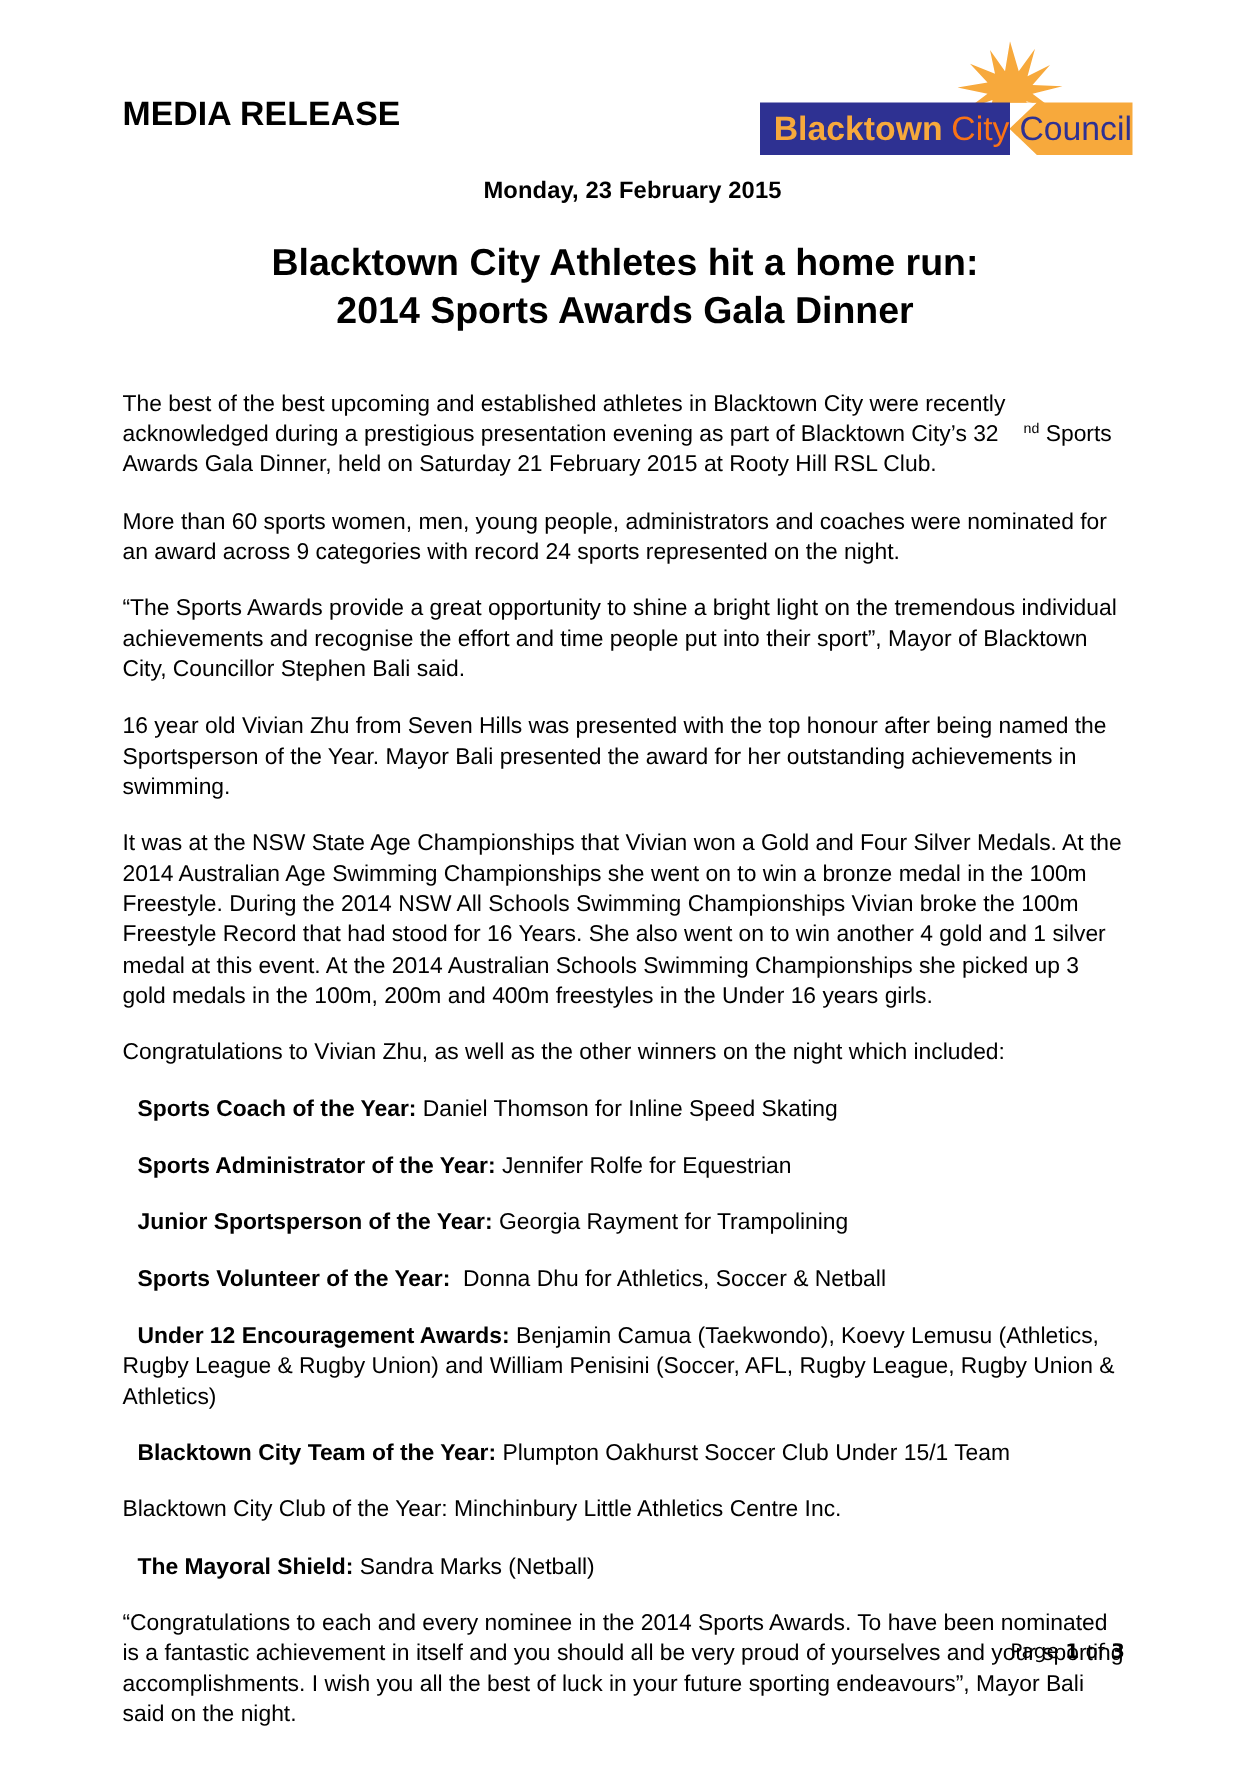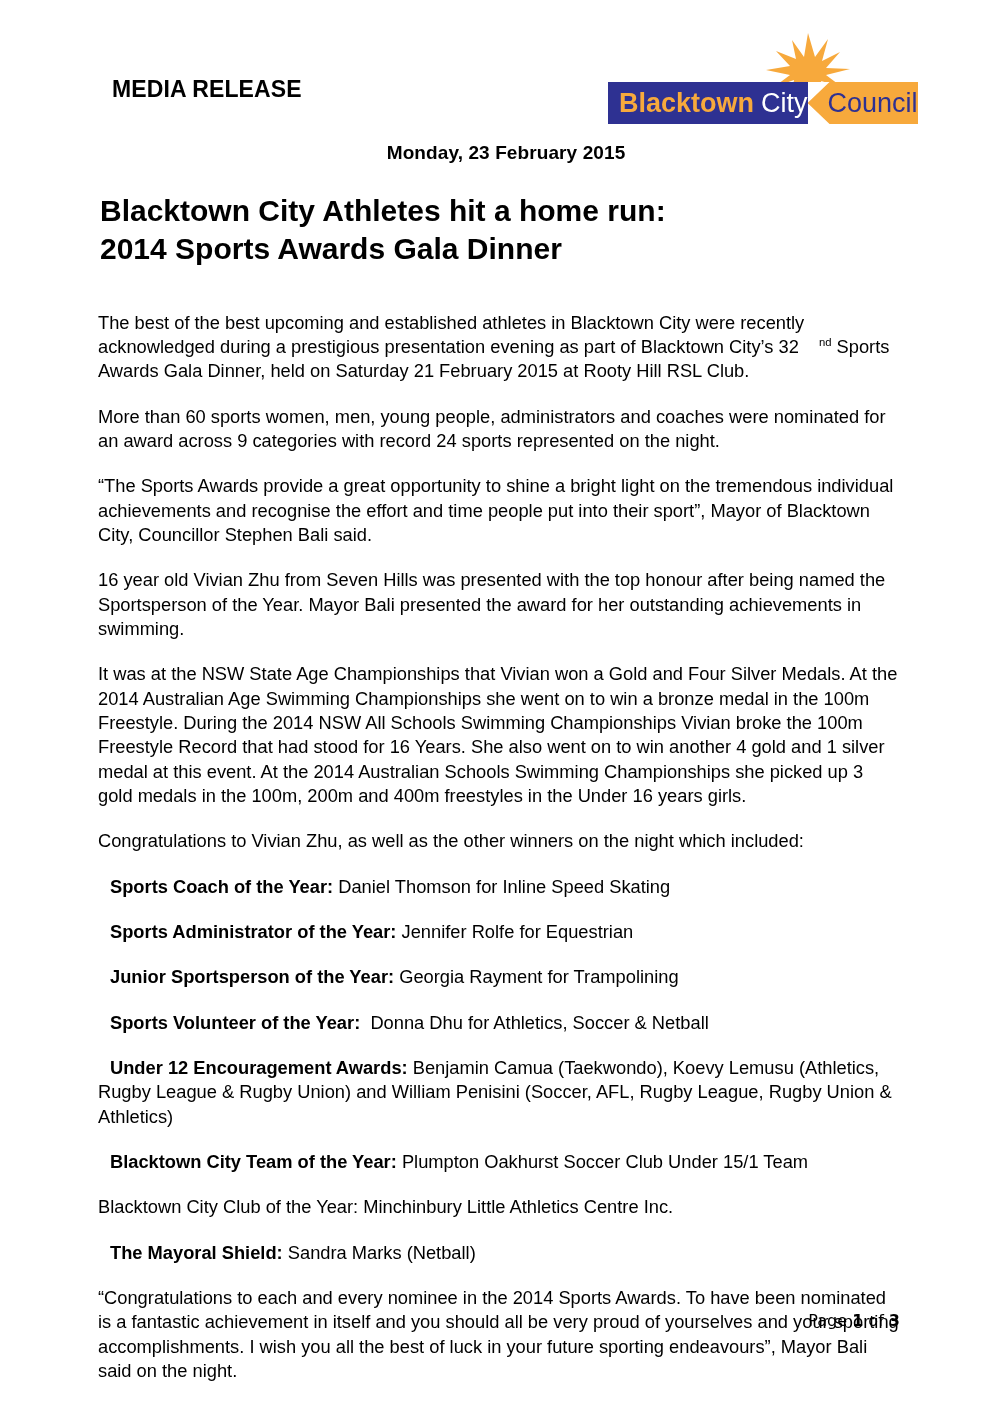--- a/index.html
+++ b/index.html
@@ -21,23 +21,23 @@
     box-sizing: border-box;
   }
 
   
   .header {
     position: relative;
     height: 128px;
   }
   .media-release-title {
     position: absolute;
-    left: 112px;
+    left: 98px;
     top: 78px;
-    font-size: 23px;
+    font-size: 27px;
     font-weight: bold;
     letter-spacing: 0.1px;
     line-height: 1;
     white-space: nowrap;
   }
 
   
   .logo {
     position: absolute;
     left: 608px;
@@ -69,32 +69,32 @@
     padding-left: 11px;
     box-sizing: border-box;
     position: relative;
     z-index: 2;
   }
   .logo-bar-orange {
     background: #F7A93C;
     flex: 1 1 auto;
     display: flex;
     align-items: center;
-    padding-left: 20px;
+    padding-left: 8px;
     box-sizing: border-box;
     position: relative;
   }
   .logo-word-blacktown {
     color: #F7A93C;
     font-weight: bold;
     font-size: 27px;
     line-height: 1;
   }
   .logo-word-city {
-    color: #ffffff;
+    color: #f97316;
     font-weight: normal;
     font-size: 27px;
     line-height: 1;
     margin-left: 7px;
   }
   .logo-word-council {
     color: #2E3192;
     font-weight: normal;
     font-size: 27px;
     line-height: 1;
@@ -112,21 +112,21 @@
   
   .date-line {
     text-align: center;
     font-size: 19px;
     font-weight: bold;
     margin: 14px 12px 0 0;
     letter-spacing: 0.1px;
     padding-left: 24px;
   }
   .headline {
-    text-align: left;
+    text-align: center;
     font-size: 30px;
     font-weight: bold;
     line-height: 1.28;
     margin: 28px 0 0 0;
     padding: 0 100px;
   }
   .headline-line {
     display: block;
     white-space: nowrap;
   }

